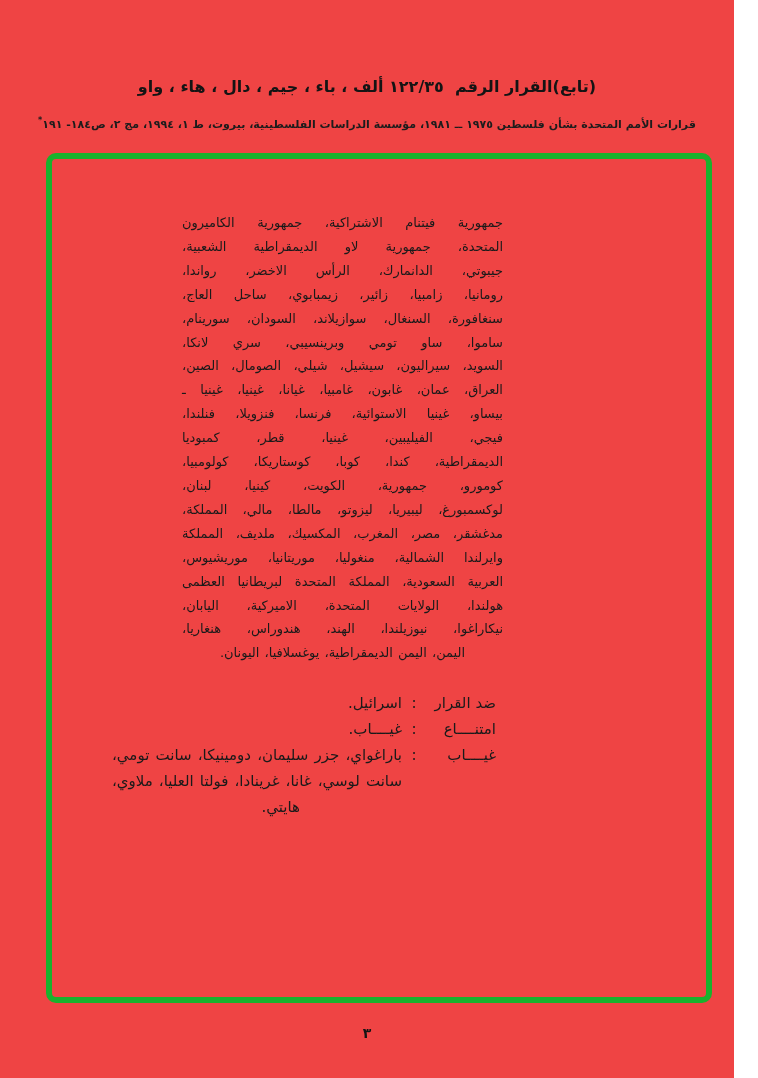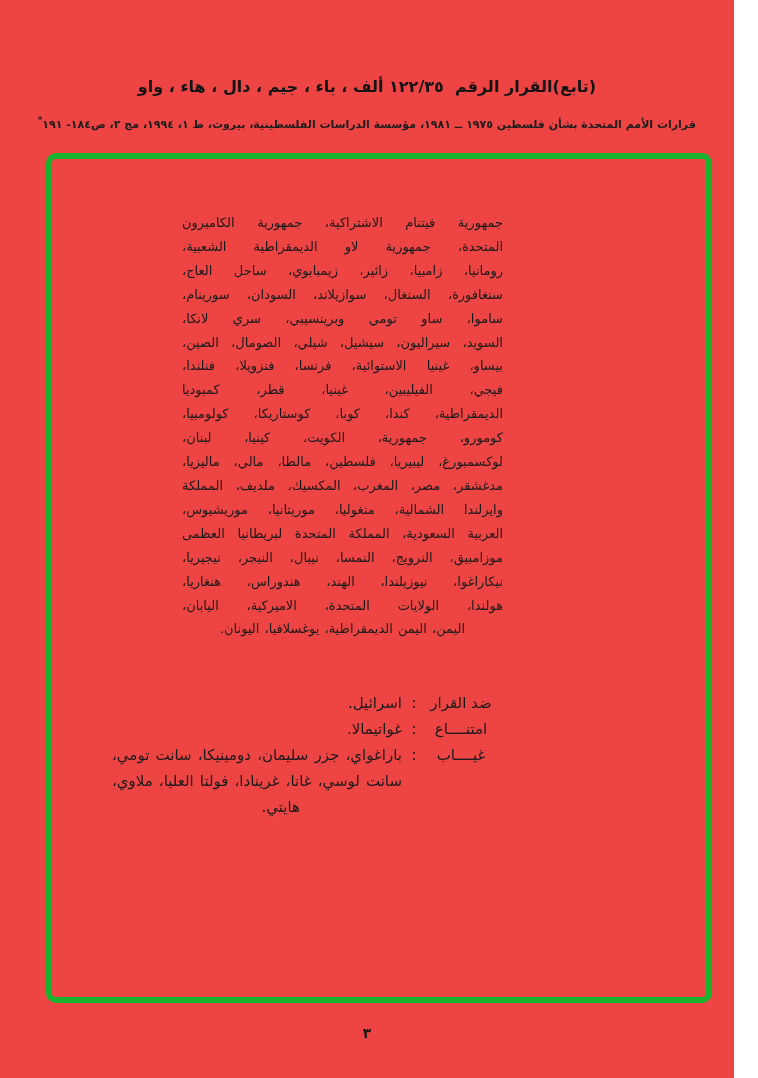--- a/index.html
+++ b/index.html
@@ -43,21 +43,21 @@
     word-spacing:1px;
   }
   .cline-last{text-align-last:center;}
 
   
   .results{
     position:absolute;top:690px;right:238px;width:384px;
     direction:rtl;font-size:15px;color:#1a1a1a;
   }
   .rrow{display:flex;direction:rtl;align-items:flex-start;}
-  .rlabel{flex:0 0 70px;line-height:26px;text-align:center;white-space:nowrap;}
+  .rlabel{flex:0 0 70px;line-height:26px;text-align:right;white-space:nowrap;}
   .rcolon{flex:0 0 24px;line-height:26px;text-align:center;}
   .rvalue{flex:1 1 auto;min-width:0;}
   .vline{line-height:26px;text-align:justify;text-align-last:justify;word-spacing:1px;}
   .vline-plain{text-align:right;text-align-last:right;}
   .vline-indent{text-align:right;text-align-last:right;padding-right:102px;}
 
   
   .pagenum{
     position:absolute;top:1025px;left:0;width:100%;
     text-align:center;font-weight:bold;font-size:14px;direction:rtl;
@@ -70,51 +70,52 @@
 
   <div class="doc-title">(تابع)القرار الرقم  ١٢٢/٣٥ ألف ، باء ، جيم ، دال ، هاء ، واو</div>
 
   <div class="doc-citation"><span>قرارات الأمم المتحدة بشأن فلسطين ١٩٧٥ ــ ١٩٨١، مؤسسة الدراسات الفلسطينية، بيروت، ط ١، ١٩٩٤، مج ٢، ص١٨٤- ١٩١</span><sup>*</sup></div>
 
   <div class="frame" style="border-color: rgb(25, 178, 45);"></div>
 
   <div class="countries">
       <div class="cline">جمهورية فيتنام الاشتراكية، جمهورية الكاميرون</div>
       <div class="cline">المتحدة، جمهورية لاو الديمقراطية الشعبية،</div>
+      <div class="cline">جيبوتي، الدانمارك، الرأس الاخضر، رواندا،</div>
       <div class="cline">رومانيا، زامبيا، زائير، زيمبابوي، ساحل العاج،</div>
       <div class="cline">سنغافورة، السنغال، سوازيلاند، السودان، سورينام،</div>
       <div class="cline">ساموا، ساو تومي وبرينسيبي، سري لانكا،</div>
       <div class="cline">السويد، سيراليون، سيشيل، شيلي، الصومال، الصين،</div>
+      <div class="cline">العراق، عمان، غابون، غامبيا، غيانا، غينيا، غينيا ـ</div>
       <div class="cline">بيساو، غينيا الاستوائية، فرنسا، فنزويلا، فنلندا،</div>
       <div class="cline">فيجي، الفيليبين، غينيا، قطر، كمبوديا</div>
       <div class="cline">الديمقراطية، كندا، كوبا، كوستاريكا، كولومبيا،</div>
       <div class="cline">كومورو، جمهورية، الكويت، كينيا، لبنان،</div>
-      <div class="cline">لوكسمبورغ، ليبيريا، فلسطين، مالطا، مالي، ماليزيا،</div>
+      <div class="cline">لوكسمبورغ، ليبيريا، ليزوتو، مالطا، مالي، المملكة،</div>
       <div class="cline">مدغشقر، مصر، المغرب، المكسيك، ملديف، المملكة</div>
       <div class="cline">وايرلندا الشمالية، منغوليا، موريتانيا، موريشيوس،</div>
       <div class="cline">العربية السعودية، المملكة المتحدة لبريطانيا العظمى</div>
-      <div class="cline">موزامبيق، النرويج، النمسا، نيبال، النيجر، نيجيريا،</div>
+      <div class="cline">هولندا، الولايات المتحدة، الاميركية، اليابان،</div>
       <div class="cline">نيكاراغوا، نيوزيلندا، الهند، هندوراس، هنغاريا،</div>
-      <div class="cline">هولندا، الولايات المتحدة، الاميركية، اليابان،</div>
       <div class="cline cline-last">اليمن، اليمن الديمقراطية، يوغسلافيا، اليونان.</div>
     </div>
 
   <div class="results">
       <div class="rrow">
         <span class="rlabel">ضد القرار</span>
         <span class="rcolon">:</span>
         <div class="rvalue">
           <div class="vline vline-plain">اسرائيل.</div>
         </div>
       </div>
       <div class="rrow">
         <span class="rlabel">امتنــــاع</span>
         <span class="rcolon">:</span>
         <div class="rvalue">
-          <div class="vline vline-plain">غواتيمالا.</div>
+          <div class="vline vline-plain">غيــــاب.</div>
         </div>
       </div>
       <div class="rrow">
         <span class="rlabel">غيــــاب</span>
         <span class="rcolon">:</span>
         <div class="rvalue">
           <div class="vline">باراغواي، جزر سليمان، دومينيكا، سانت تومي،</div>
           <div class="vline">سانت لوسي، غانا، غرينادا، فولتا العليا، ملاوي،</div>
           <div class="vline vline-indent">هايتي.</div>
         </div>

